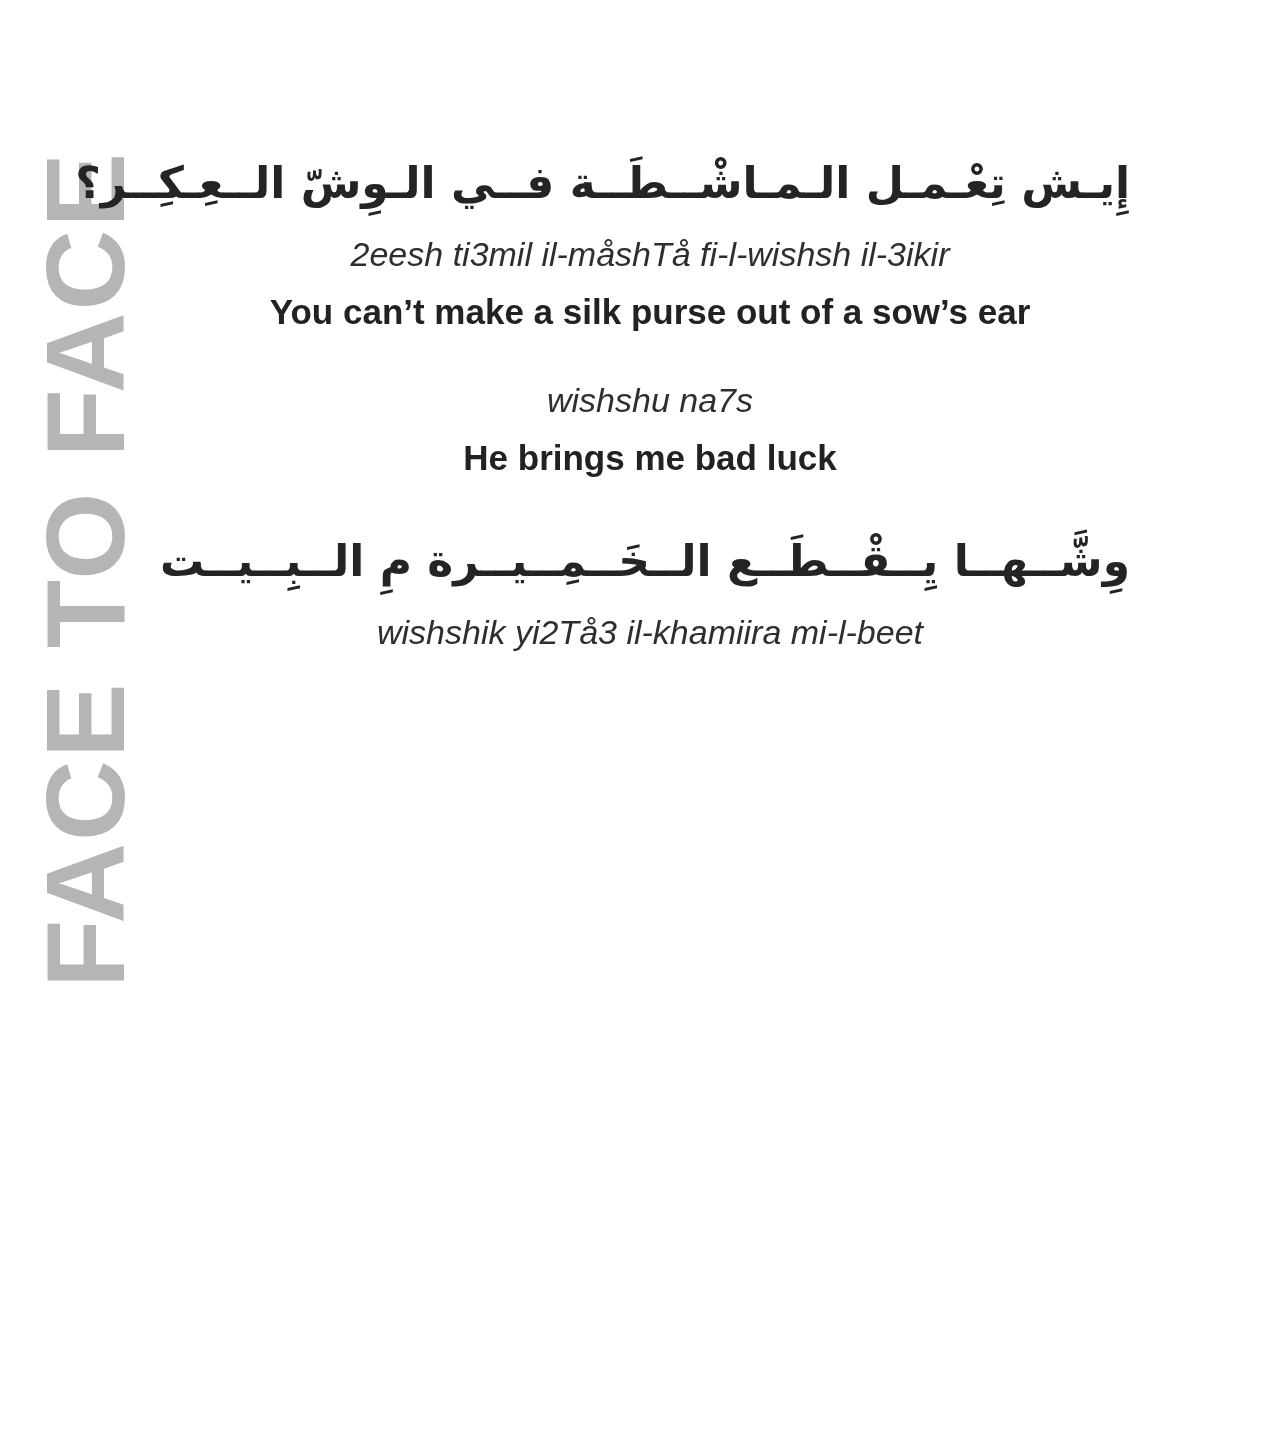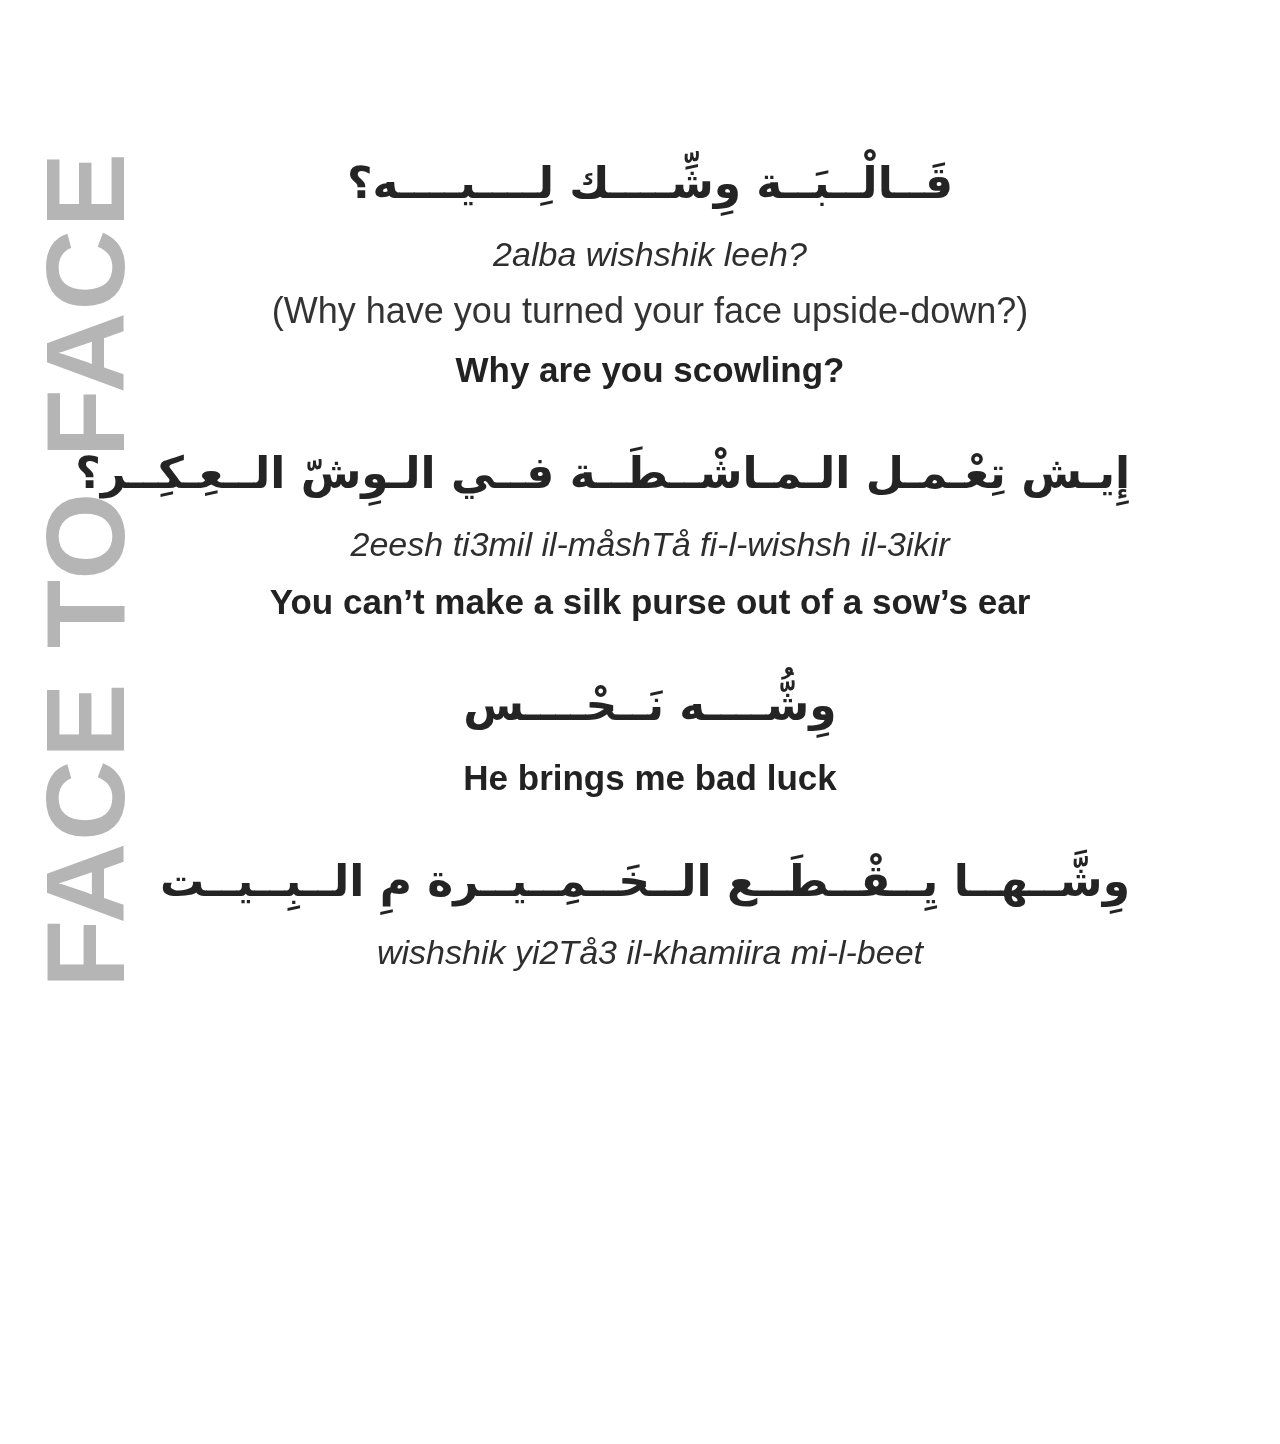--- a/index.html
+++ b/index.html
@@ -76,35 +76,29 @@
 </style>
 </head>
 <body>
 
 <div class="page">
 
   <div class="side-title">FACE TO FACE</div>
 
   <div class="content">
 
-    <section class="entry">
-      <div class="arabic" dir="rtl" lang="ar">قَــالْــبَــة وِشِّــــك لِــــيــــه؟</div>
-      <div class="translit">2alba wishshik leeh?</div>
-      <div class="literal">(Why have you turned your face upside-down?)</div>
-      <div class="idiom">Why are you scowling?</div>
-    </section>
 
     <section class="entry">
       <div class="arabic" dir="rtl" lang="ar">إِيـش تِعْـمـل الـمـاشْــطَــة فــي الـوِشّ الــعِـكِــر؟</div>
       <div class="translit">2eesh ti3mil il-måshTå fi-l-wishsh il-3ikir</div>
       <div class="idiom">You can’t make a silk purse out of a sow’s ear</div>
     </section>
 
     <section class="entry">
-      <div class="arabic" dir="rtl" lang="ar">وِشُّــــه نَــحْــــس</div>
+      <div class="translit">wishshu na7s</div>
       <div class="idiom">He brings me bad luck</div>
     </section>
 
     <section class="entry">
       <div class="arabic" dir="rtl" lang="ar">وِشَّــهــا يِــقْــطَــع الــخَــمِــيــرة مِ الــبِــيــت</div>
       <div class="translit">wishshik yi2Tå3 il-khamiira mi-l-beet</div>
     </section>
 
   </div>
 </div>

